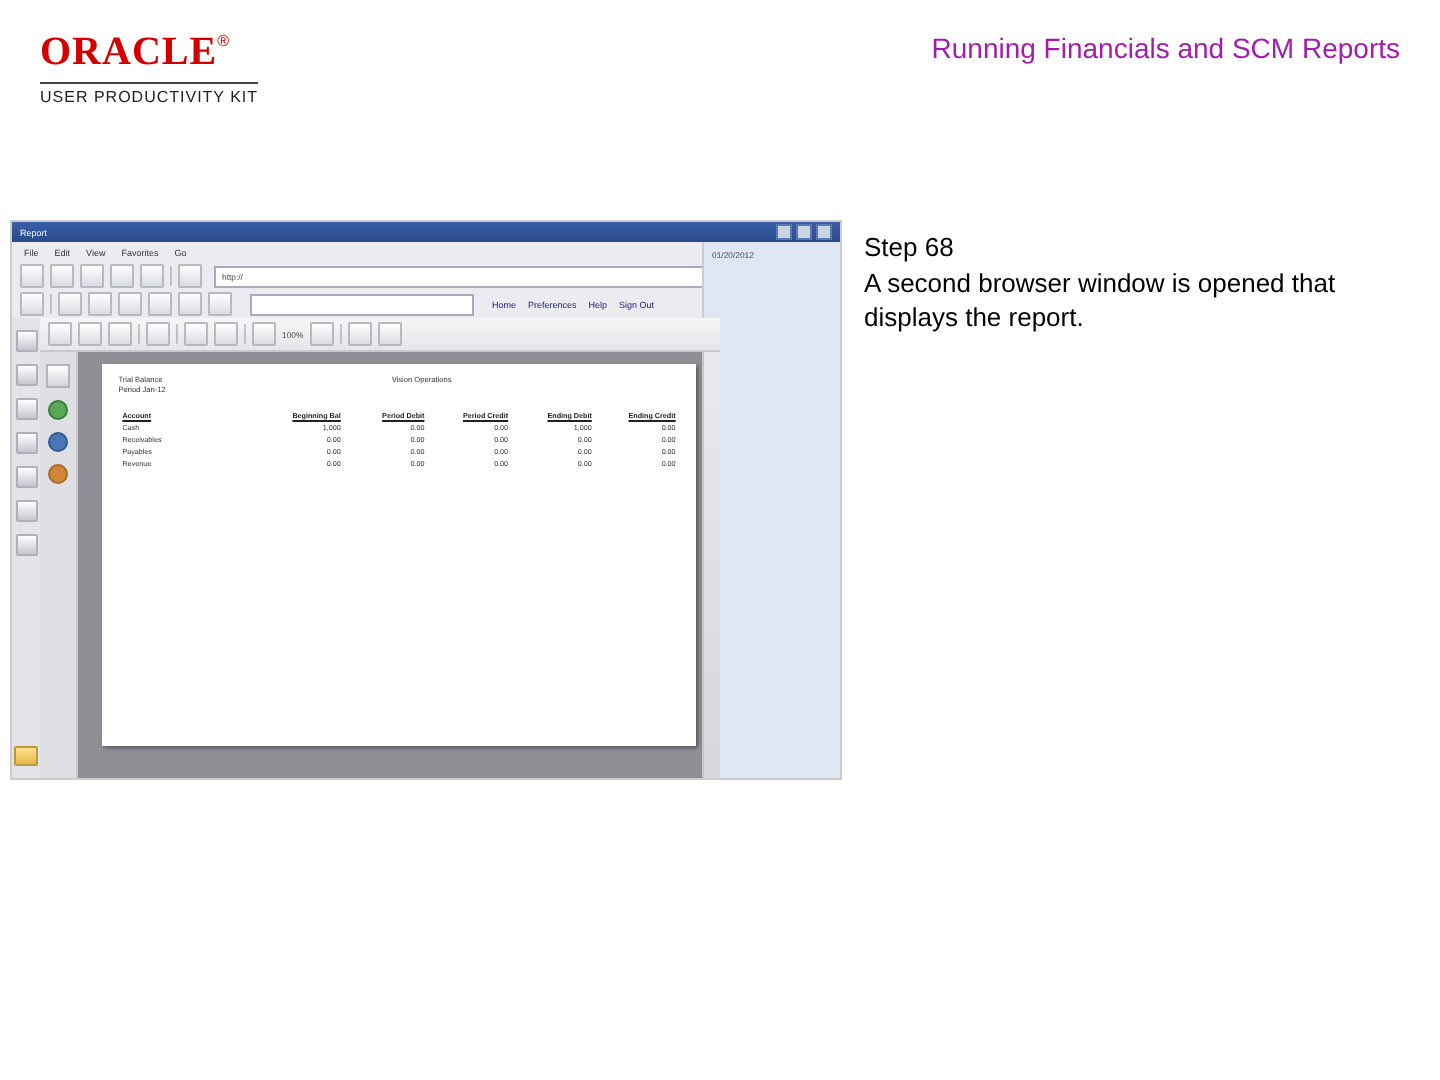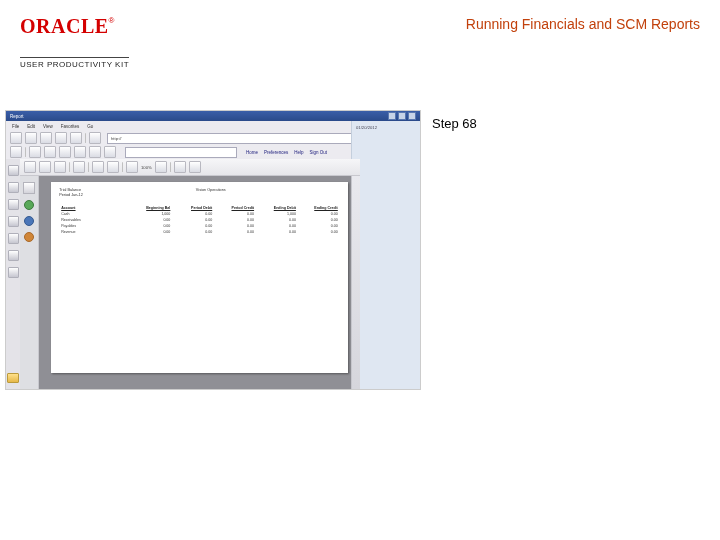--- a/index.html
+++ b/index.html
@@ -19,21 +19,20 @@
     top: 16px;
     left: 20px;
     right: 20px;
     display: flex;
     justify-content: space-between;
     align-items: flex-start;
   }
   .logo-block {
     display: flex;
     flex-direction: column;
-    gap: 16px;
   }
   .oracle-logo {
     font-family: Georgia, 'Times New Roman', serif;
     font-weight: bold;
     font-size: 20px;
     letter-spacing: 0.5px;
     color: #d40000;
     line-height: 1;
   }
   .oracle-tm {
@@ -44,21 +43,21 @@
   .upk {
     font-size: 8px;
     letter-spacing: 0.5px;
     color: #222;
     border-top: 1px solid #444;
     padding-top: 2px;
     margin-top: 4px;
   }
   .doc-title {
     font-size: 14px;
-    color: #c2410c;
+    color: #a21caf;
   }
   
   .instructions {
     position: absolute;
     top: 115px;
     left: 432px;
     width: 260px;
     font-size: 13px;
     line-height: 1.35;
   }
@@ -238,20 +237,21 @@
     <div>
       <span class="oracle-logo">ORACLE</span><span class="oracle-tm">®</span>
     </div>
     <div class="upk">USER PRODUCTIVITY KIT</div>
   </div>
   <div class="doc-title">Running Financials and SCM Reports</div>
 </div>
 
 <div class="instructions">
   <div class="step">Step 68</div>
+  <div class="para">A second browser window is opened that displays the report.</div>
 </div>
 
 <div class="shot">
 
   <div class="chrome-top">
     <span>Report</span>
     <span class="spacer"></span>
     <span class="ctl"></span>
     <span class="ctl"></span>
     <span class="ctl"></span>

